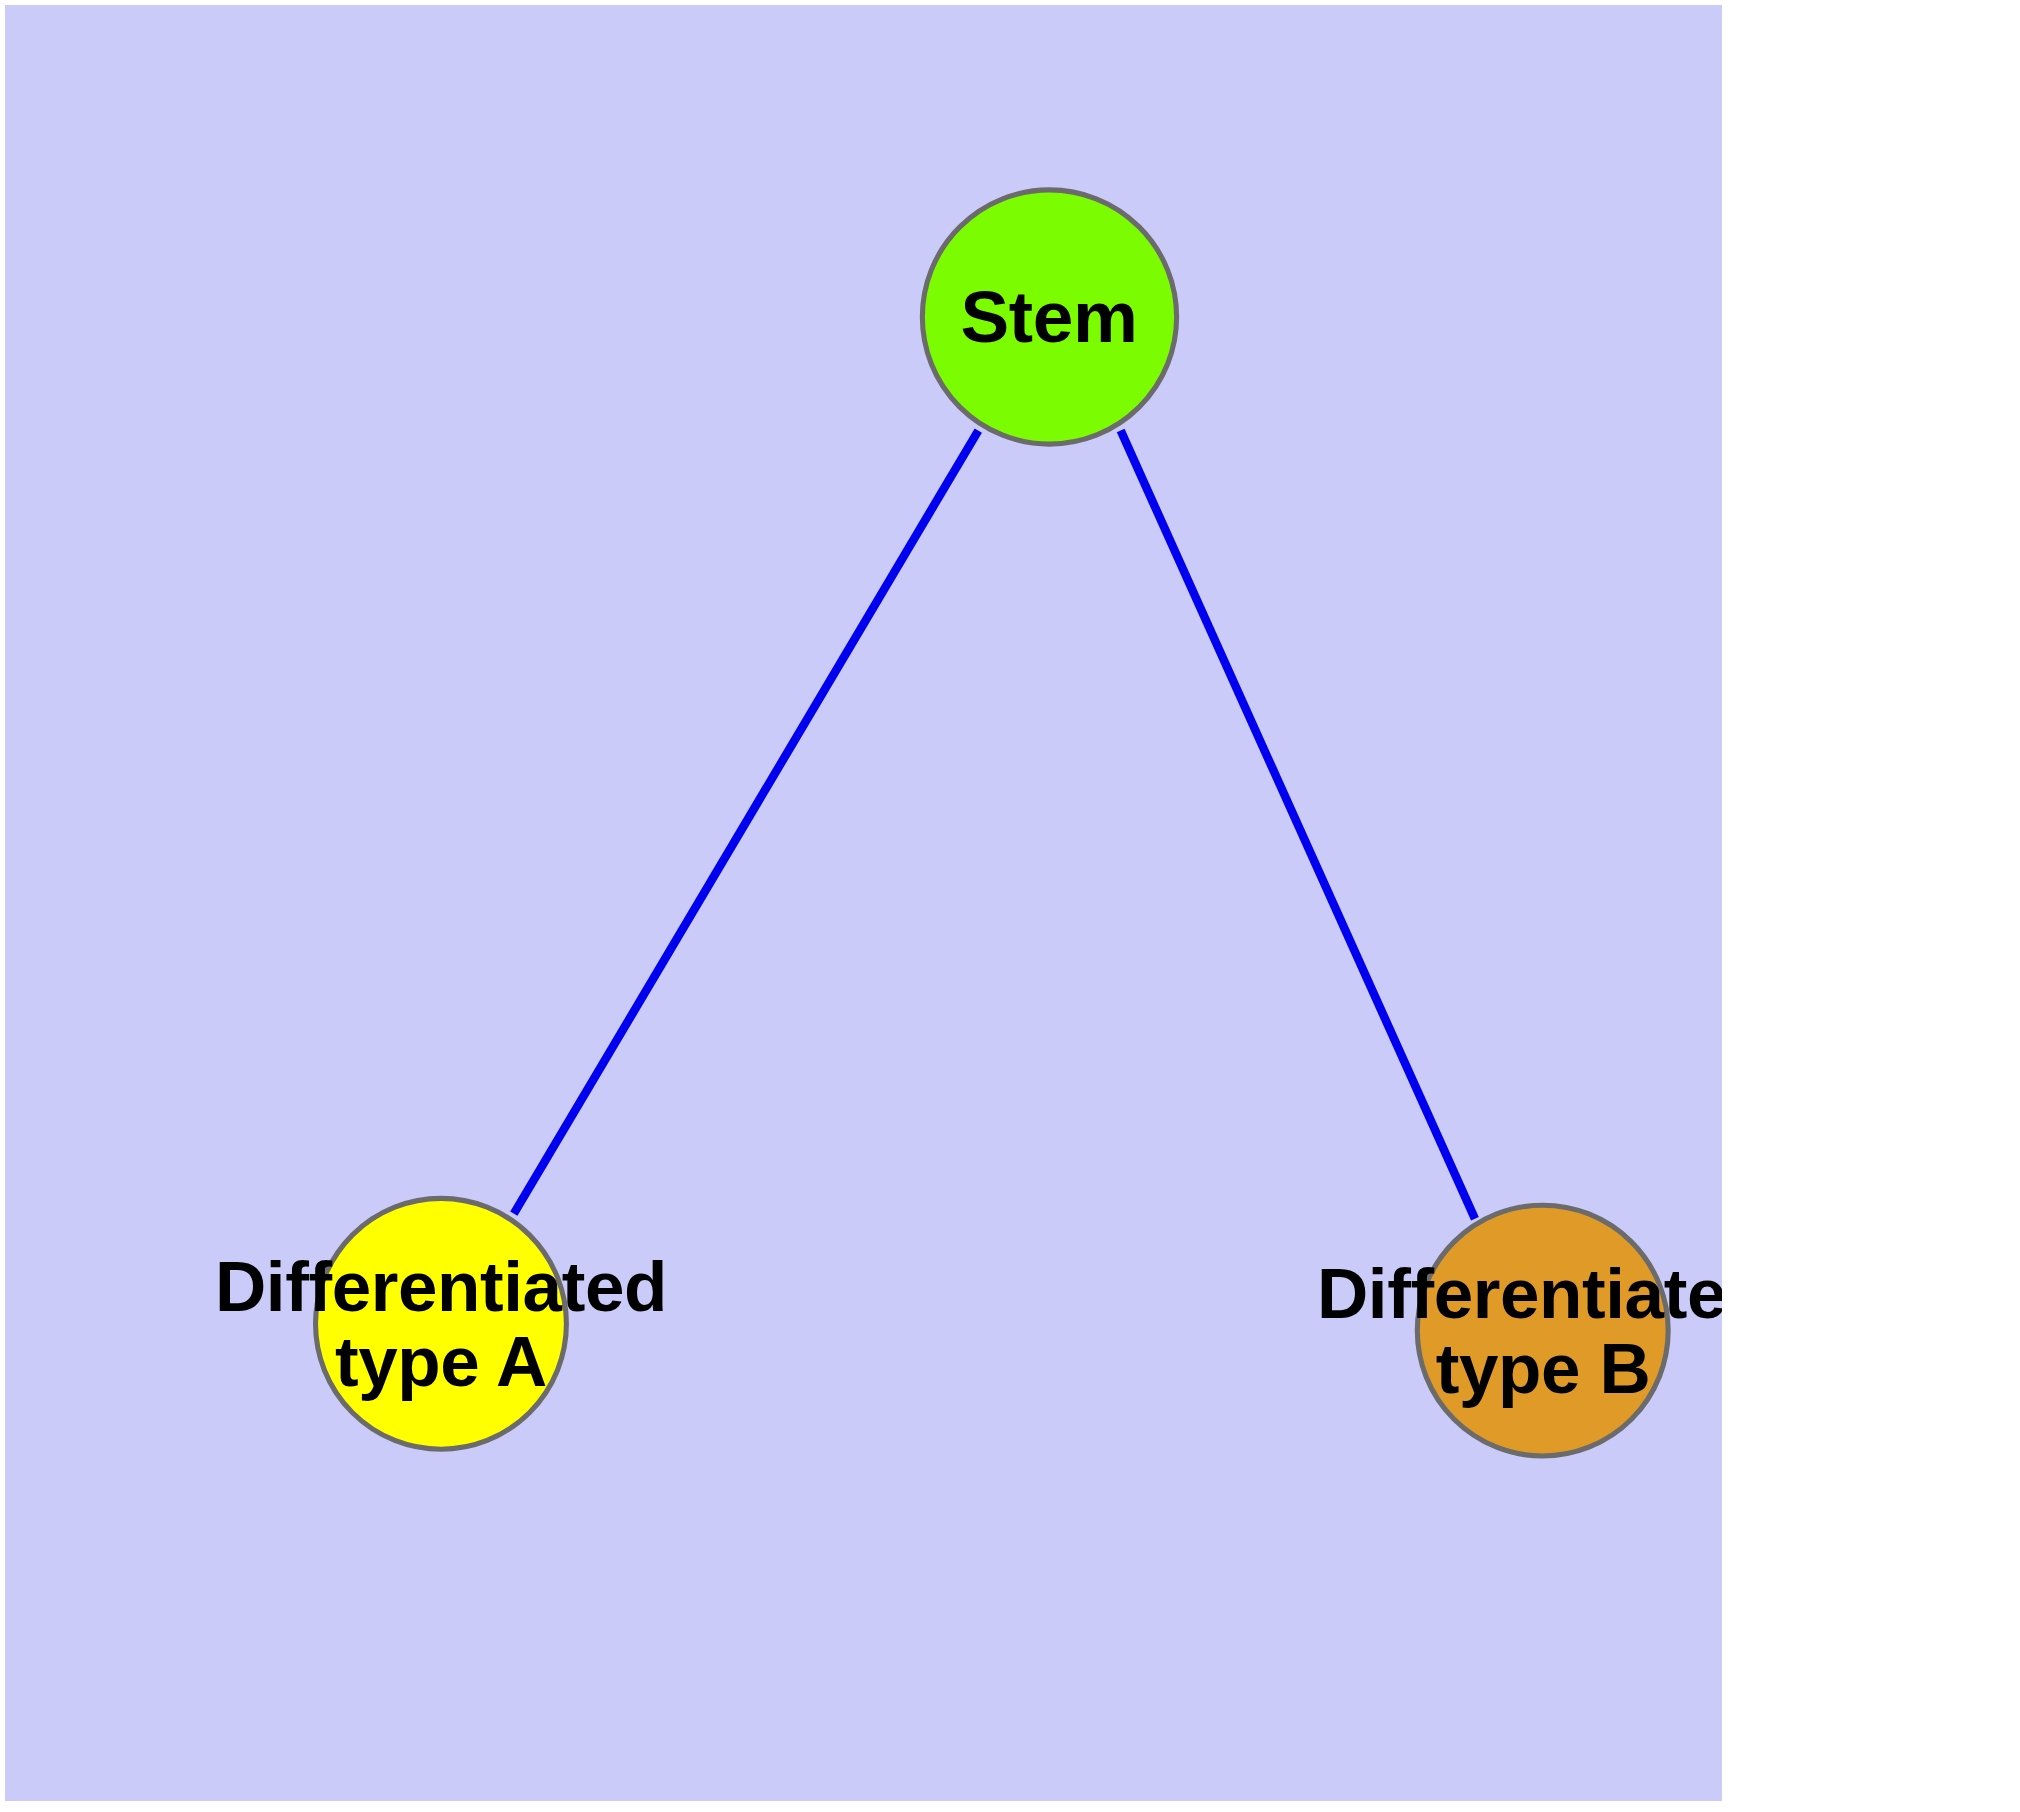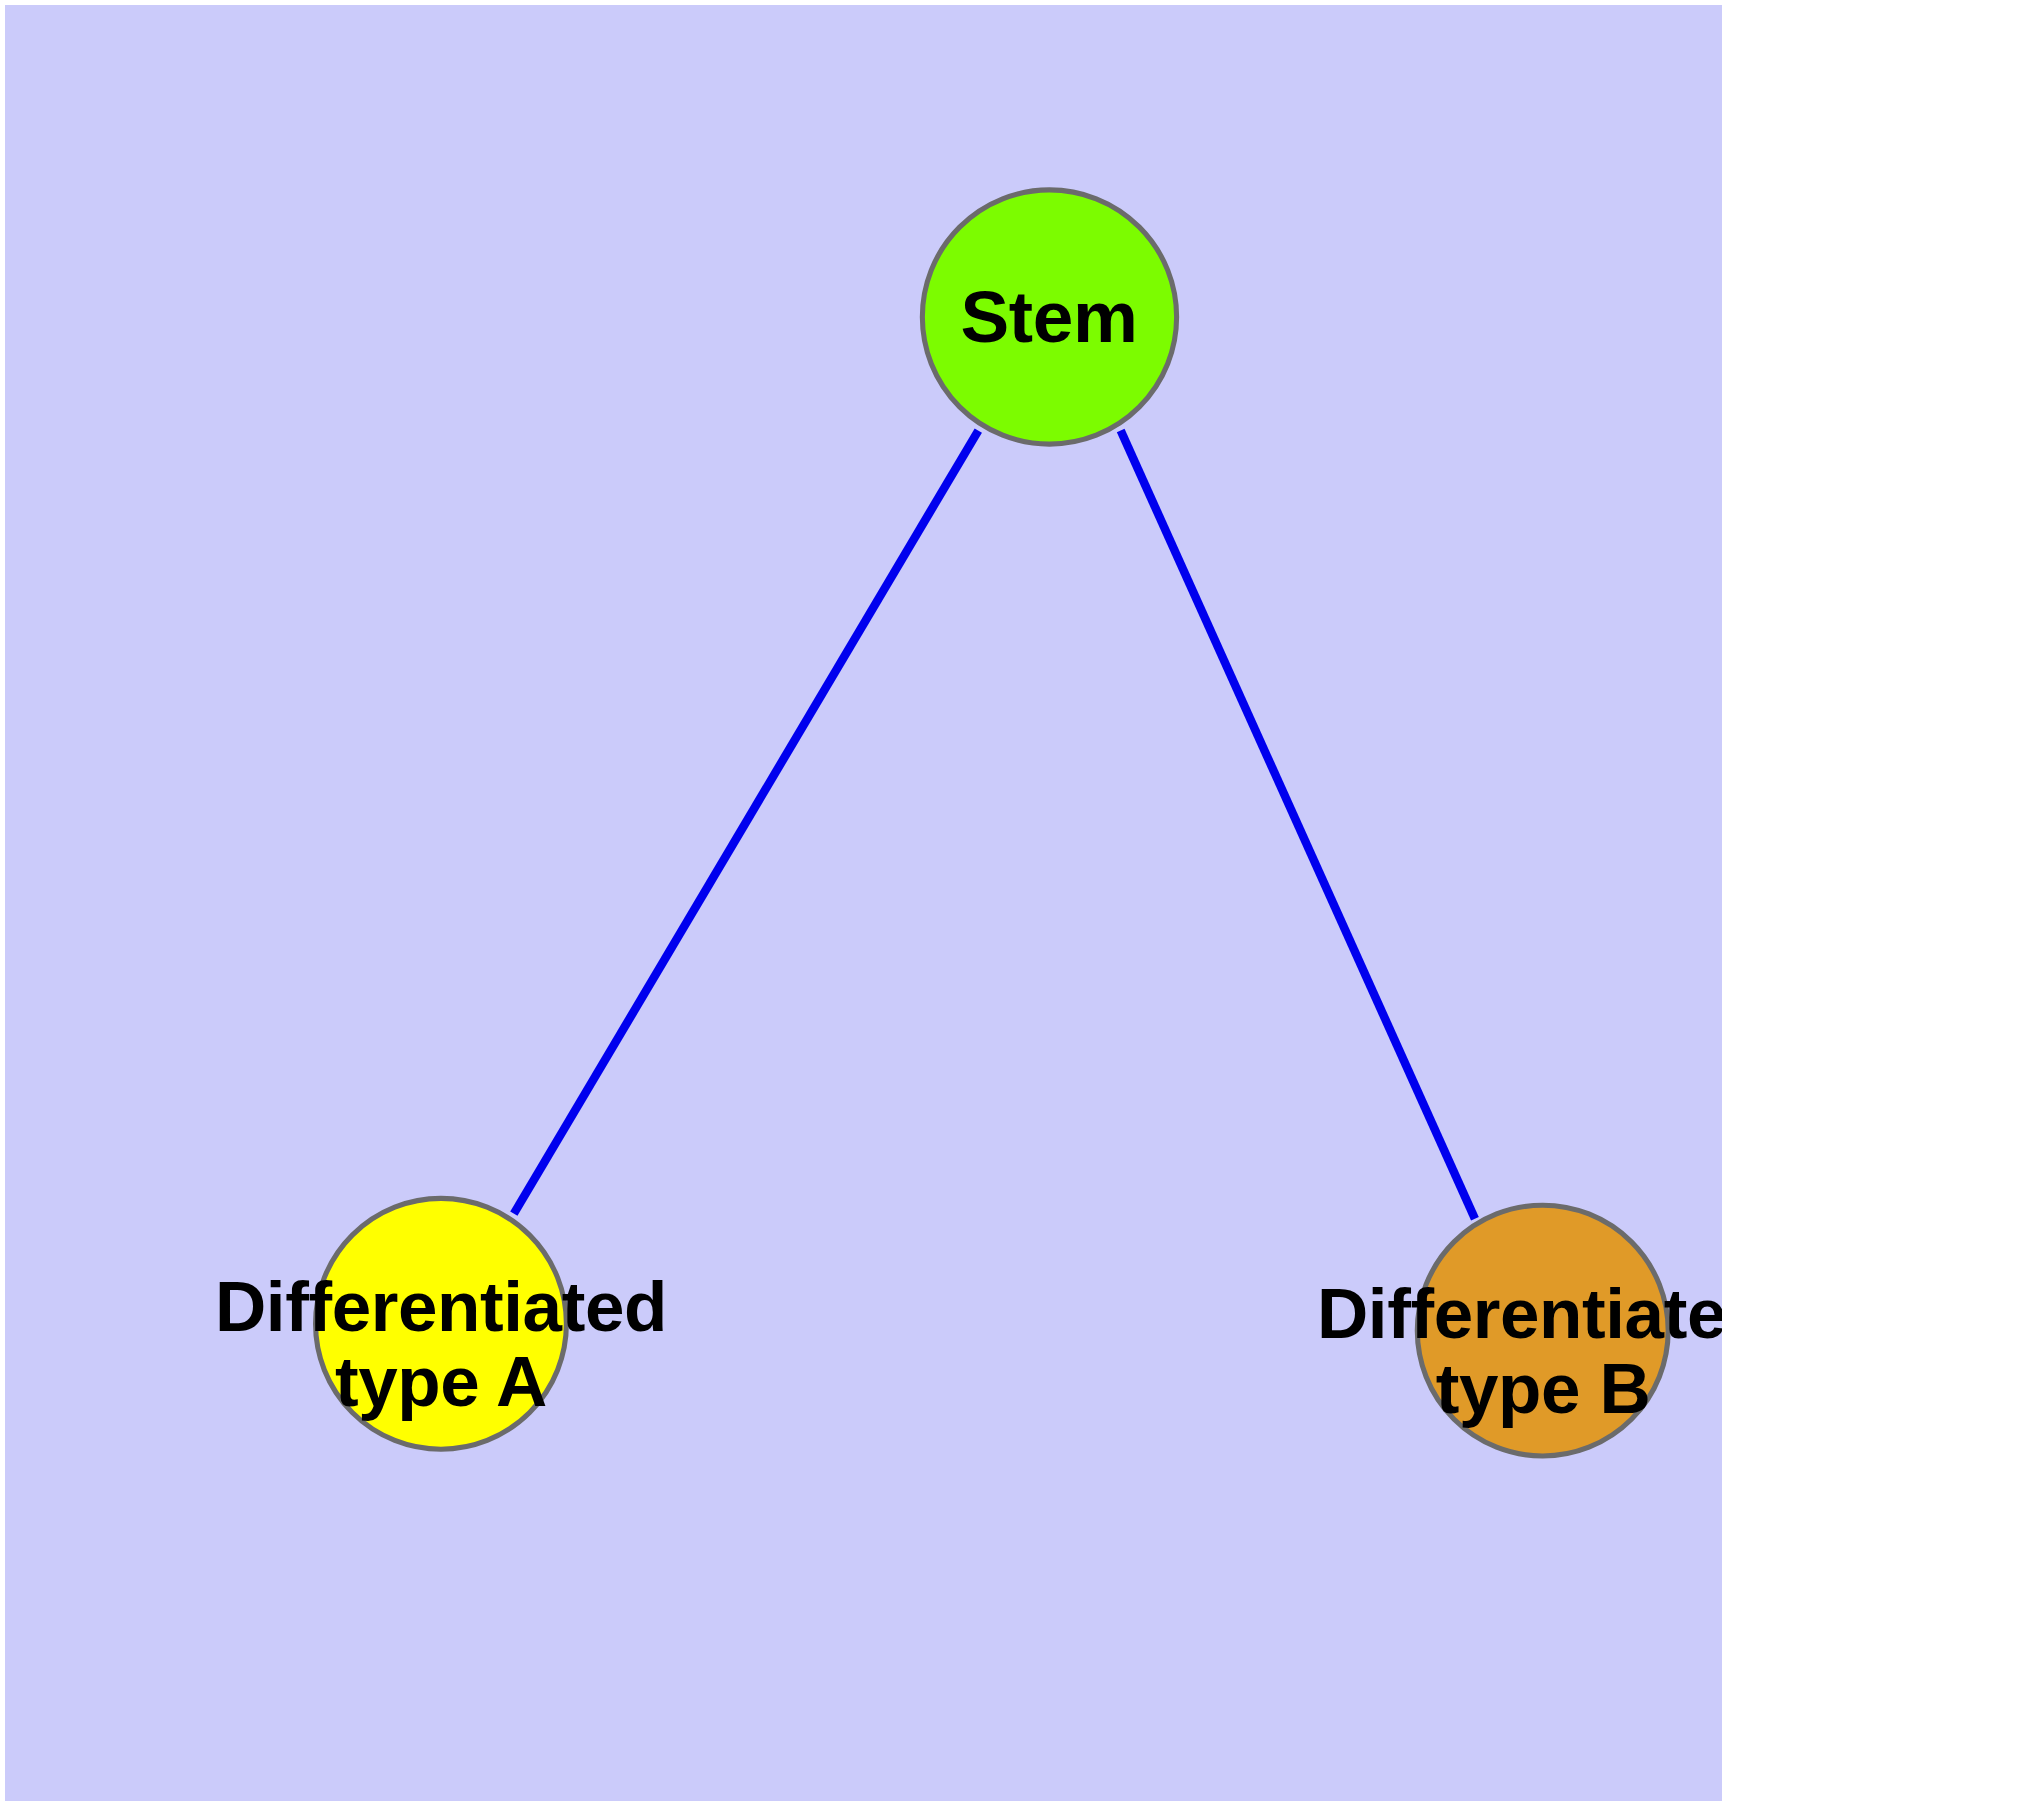--- a/index.html
+++ b/index.html
@@ -36,21 +36,21 @@
     color: #000000;
     font-weight: bold;
     text-align: center;
     line-height: 1.06;
     white-space: pre-line;
     letter-spacing: -0.4px;
     pointer-events: none;
     transform: translate(-50%, -50%);
   }
   .label-stem   { font-size: 73px; }
-  .label-branch { font-size: 71px; margin-top: 20px; }
+  .label-branch { font-size: 71px; }
 </style>
 </head>
 <body>
 
 <div id="stage">
 
   <div id="canvas-bg"></div>
 
   <svg id="graph-svg" viewBox="0 0 2384 2138">
     <g>

